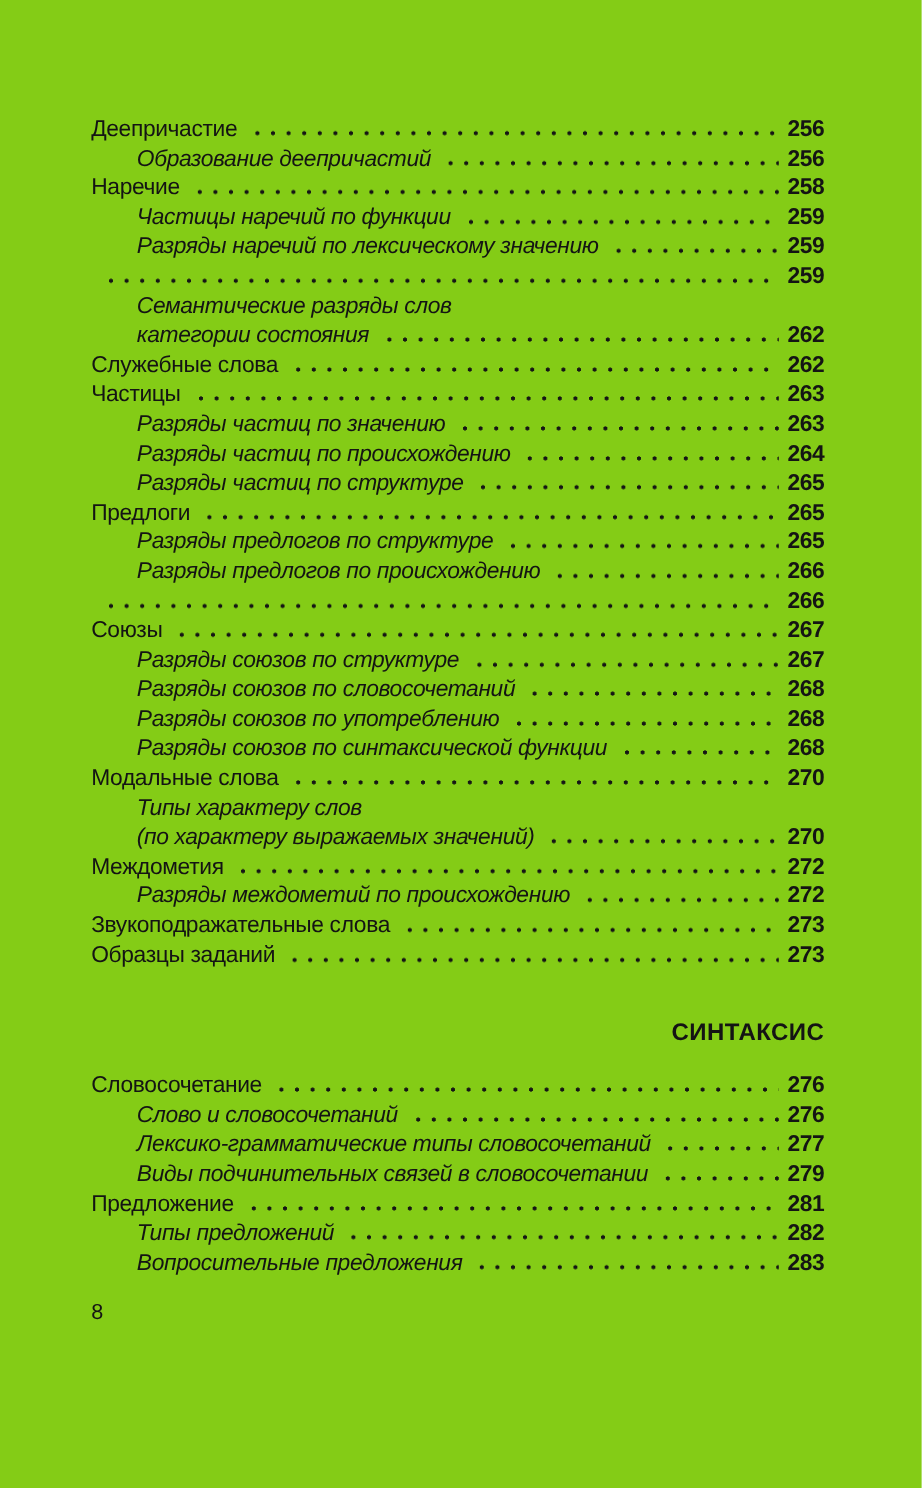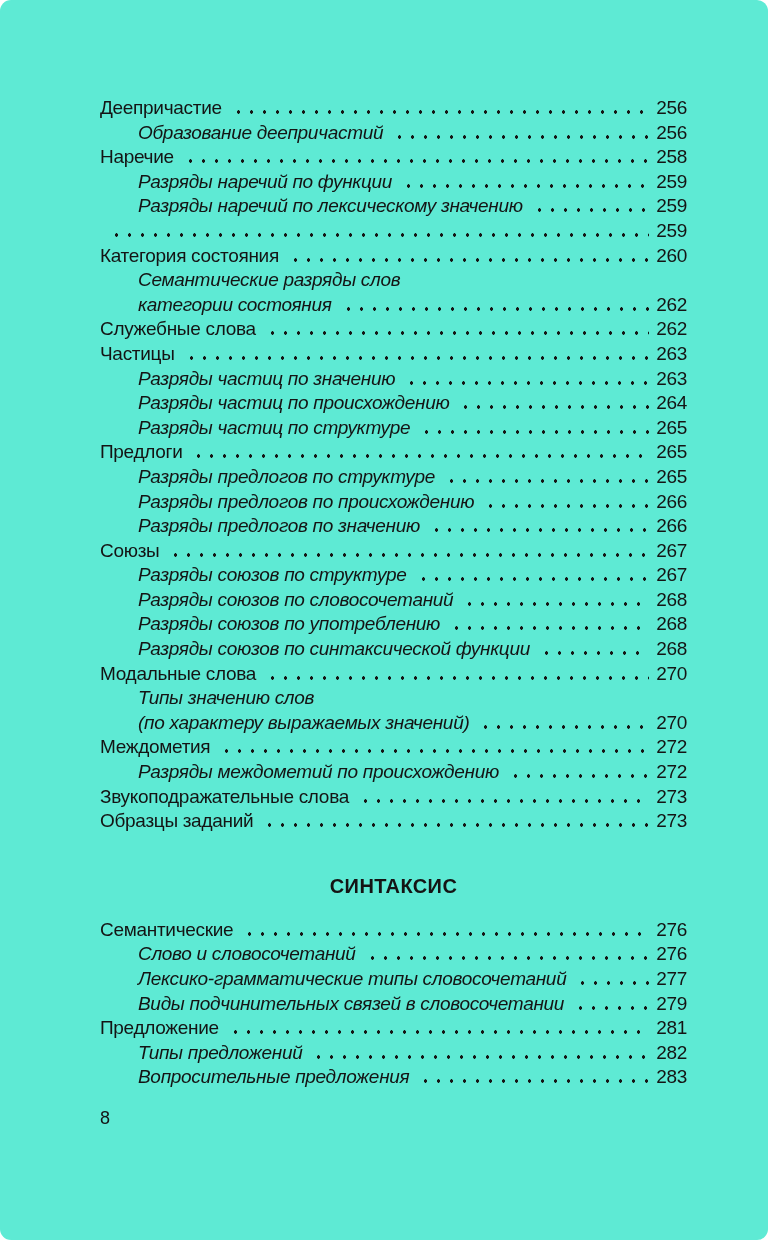--- a/index.html
+++ b/index.html
@@ -11,23 +11,22 @@
     width: 768px;
     height: 1240px;
     font-family: "Liberation Sans", sans-serif;
     color: #141414;
     overflow: hidden;
   }
   .page {
     box-sizing: border-box;
     width: 768px;
     height: 1240px;
-    padding: 96px 81px 0 100px;
-    background: #5eead4;
-    border-radius: 11px;
+    padding: 96px 81px 0 76px;
+    background: #84cc16;
   }
   .toc-row {
     display: flex;
     align-items: baseline;
     font-size: 19px;
     line-height: 24.6px;
     letter-spacing: -0.3px;
     white-space: nowrap;
   }
   .toc-row.sub .entry-label,
@@ -49,25 +48,26 @@
     background-image: radial-gradient(circle, #151515 1.5px, transparent 1.9px);
     background-size: 13px 4px;
     background-position: 3px 50%;
     background-repeat: repeat-x;
     min-width: 6px;
   }
   .entry-page {
     flex: 0 0 auto;
     text-align: center;
     min-width: 30px;
+    font-weight: bold;
   }
   .toc-row.no-page .leader { background: none; }
   .section-heading {
     margin: 40px 0 20px 0;
-    text-align: center;
+    text-align: right;
     font-size: 20px;
     line-height: 24px;
     font-weight: 700;
     letter-spacing: 0.4px;
   }
   .folio {
     margin-top: 16px;
     font-size: 18px;
     line-height: 24px;
     letter-spacing: -0.3px;
@@ -90,41 +90,36 @@
     <span class="entry-page">256</span>
   </div>
 
   <div class="toc-row top">
     <span class="entry-label">Наречие</span>
     <span class="leader"></span>
     <span class="entry-page">258</span>
   </div>
 
   <div class="toc-row sub">
-    <span class="entry-label">Разряды наречий по функции</span>
+    <span class="entry-label">Частицы наречий по функции</span>
     <span class="leader"></span>
     <span class="entry-page">259</span>
   </div>
 
   <div class="toc-row sub">
     <span class="entry-label">Разряды наречий по лексическому значению</span>
     <span class="leader"></span>
     <span class="entry-page">259</span>
   </div>
 
   <div class="toc-row sub">
     <span class="leader"></span>
     <span class="entry-page">259</span>
   </div>
 
-  <div class="toc-row top">
-    <span class="entry-label">Категория состояния</span>
-    <span class="leader"></span>
-    <span class="entry-page">260</span>
-  </div>
 
   <div class="toc-row sub-nodots no-page">
     <span class="entry-label">Семантические разряды слов</span>
     <span class="leader"></span>
 
   </div>
 
   <div class="toc-row sub">
     <span class="entry-label">категории состояния</span>
     <span class="leader"></span>
@@ -173,21 +168,20 @@
     <span class="entry-page">265</span>
   </div>
 
   <div class="toc-row sub">
     <span class="entry-label">Разряды предлогов по происхождению</span>
     <span class="leader"></span>
     <span class="entry-page">266</span>
   </div>
 
   <div class="toc-row sub">
-    <span class="entry-label">Разряды предлогов по значению</span>
     <span class="leader"></span>
     <span class="entry-page">266</span>
   </div>
 
   <div class="toc-row top">
     <span class="entry-label">Союзы</span>
     <span class="leader"></span>
     <span class="entry-page">267</span>
   </div>
 
@@ -215,21 +209,21 @@
     <span class="entry-page">268</span>
   </div>
 
   <div class="toc-row top">
     <span class="entry-label">Модальные слова</span>
     <span class="leader"></span>
     <span class="entry-page">270</span>
   </div>
 
   <div class="toc-row sub-nodots no-page">
-    <span class="entry-label">Типы значению слов</span>
+    <span class="entry-label">Типы характеру слов</span>
     <span class="leader"></span>
 
   </div>
 
   <div class="toc-row sub">
     <span class="entry-label">(по характеру выражаемых значений)</span>
     <span class="leader"></span>
     <span class="entry-page">270</span>
   </div>
 
@@ -253,21 +247,21 @@
 
   <div class="toc-row top-bold">
     <span class="entry-label">Образцы заданий</span>
     <span class="leader"></span>
     <span class="entry-page">273</span>
   </div>
 </div>
   <div class="section-heading">СИНТАКСИС</div>
   <div class="toc" id="toc-part-2">
   <div class="toc-row top">
-    <span class="entry-label">Семантические</span>
+    <span class="entry-label">Словосочетание</span>
     <span class="leader"></span>
     <span class="entry-page">276</span>
   </div>
 
   <div class="toc-row sub">
     <span class="entry-label">Слово и словосочетаний</span>
     <span class="leader"></span>
     <span class="entry-page">276</span>
   </div>
 

